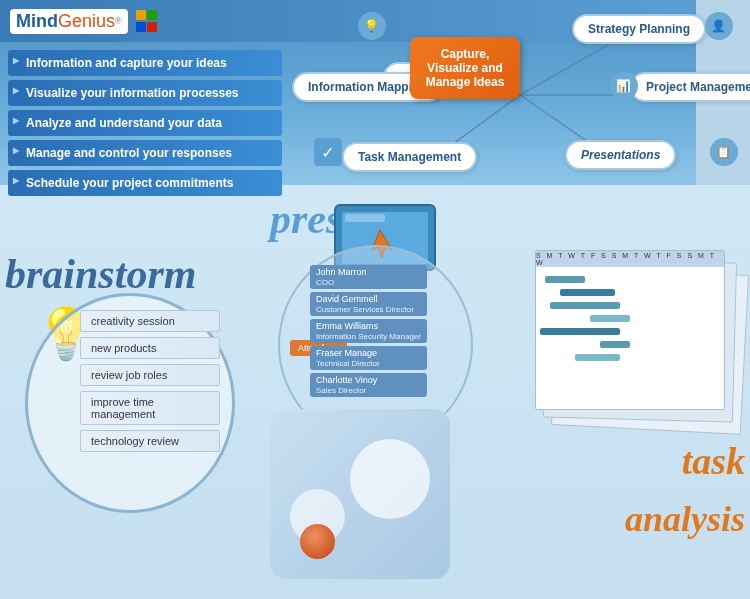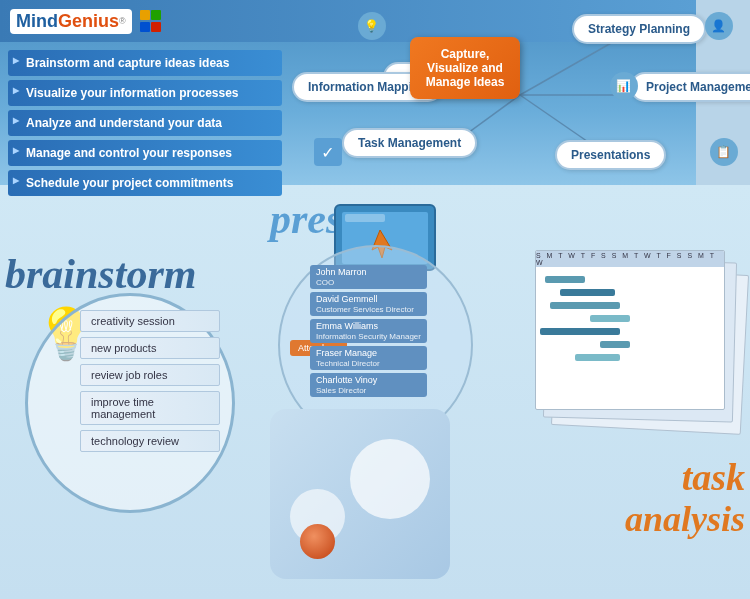--- a/index.html
+++ b/index.html
@@ -37,21 +37,21 @@
       display: flex;
       align-items: center;
       margin-right: 8px;
     }
     .logo-mg {
       font-weight: bold;
       font-size: 18px;
       color: #2060a0;
     }
     .logo-genius {
-      font-weight: bold;
+      font-weight: normal;
       font-size: 18px;
       color: #e05010;
     }
     .logo-r {
       font-size: 9px;
       color: #888;
       vertical-align: super;
     }
 
     .sidebar-nav {
@@ -368,21 +368,21 @@
     </div>
     <div class="win-flag">
       <div class="win-q" style="background:#e8a000;"></div>
       <div class="win-q" style="background:#20a000;"></div>
       <div class="win-q" style="background:#0050d0;"></div>
       <div class="win-q" style="background:#d02000;"></div>
     </div>
   </div>
 
   <div class="sidebar-nav">
-    <div class="nav-item">Brainstorm and capture ideas ideas</div>
+    <div class="nav-item">Information and capture your ideas</div>
     <div class="nav-item">Visualize your information processes</div>
     <div class="nav-item">Analyze and understand your data</div>
     <div class="nav-item">Manage and control your responses</div>
     <div class="nav-item">Schedule your project commitments</div>
   </div>
 
   <div class="mindmap-area">
 
     <svg class="mindmap-svg" viewBox="0 0 460 185">
 
@@ -403,24 +403,24 @@
     </div>
     <div class="orbit-node" style="top:14px;left:282px;">
       <span>Strategy Planning</span>
     </div>
     <div class="orbit-node" style="top:72px;left:2px;">
       <span>Information Mapping</span>
     </div>
     <div class="orbit-node" style="top:72px;left:340px;">
       <span>Project Management</span>
     </div>
-    <div class="orbit-node" style="top:128px;left:52px;">
+    <div class="orbit-node" style="top:142px;left:52px;">
       <span>Task Management</span>
     </div>
-    <div class="orbit-node" style="top:140px;left:265px;">
+    <div class="orbit-node" style="top:140px;left:275px;font-style:italic;">
       <span>Presentations</span>
     </div>
 
     <div class="icon-circle" style="top:12px;left:68px;background:#6aaad4;font-size:12px;">💡</div>
     <div class="icon-circle" style="top:12px;left:415px;background:#6aaad4;font-size:12px;">👤</div>
     <div class="icon-circle" style="top:72px;left:320px;background:#6aaad4;font-size:12px;">📊</div>
     <div class="checkmark-box" style="top:138px;left:24px;background:#5a9fd4;">✓</div>
     <div class="icon-circle" style="top:138px;left:420px;background:#6aaad4;font-size:12px;">📋</div>
   </div>
 </div>
@@ -511,21 +511,21 @@
         </div>
         <div style="height:10px;margin:3px 0;display:flex;align-items:center;">
           <div style="margin-left:60px;width:30px;height:7px;border-radius:2px;background:#5a9ab0;"></div>
         </div>
         <div style="height:10px;margin:3px 0;display:flex;align-items:center;">
           <div style="margin-left:35px;width:45px;height:7px;border-radius:2px;background:#7abac8;"></div>
         </div>
       </div>
     </div>
 
-    <div class="task-label" style="top:205px;">task</div>
+    <div class="task-label" style="top:189px;">task</div>
     <div class="analysis-label" style="top:248px;">analysis</div>
   </div>
 
   <div class="bottom-shape">
     <div class="shape-card">
       <div class="circle-big"></div>
       <div class="circle-med"></div>
       <div class="circle-orange"></div>
     </div>
   </div>

